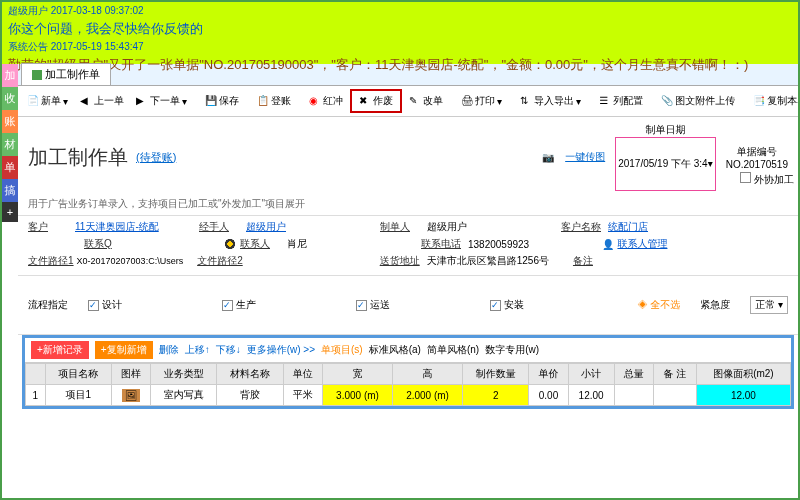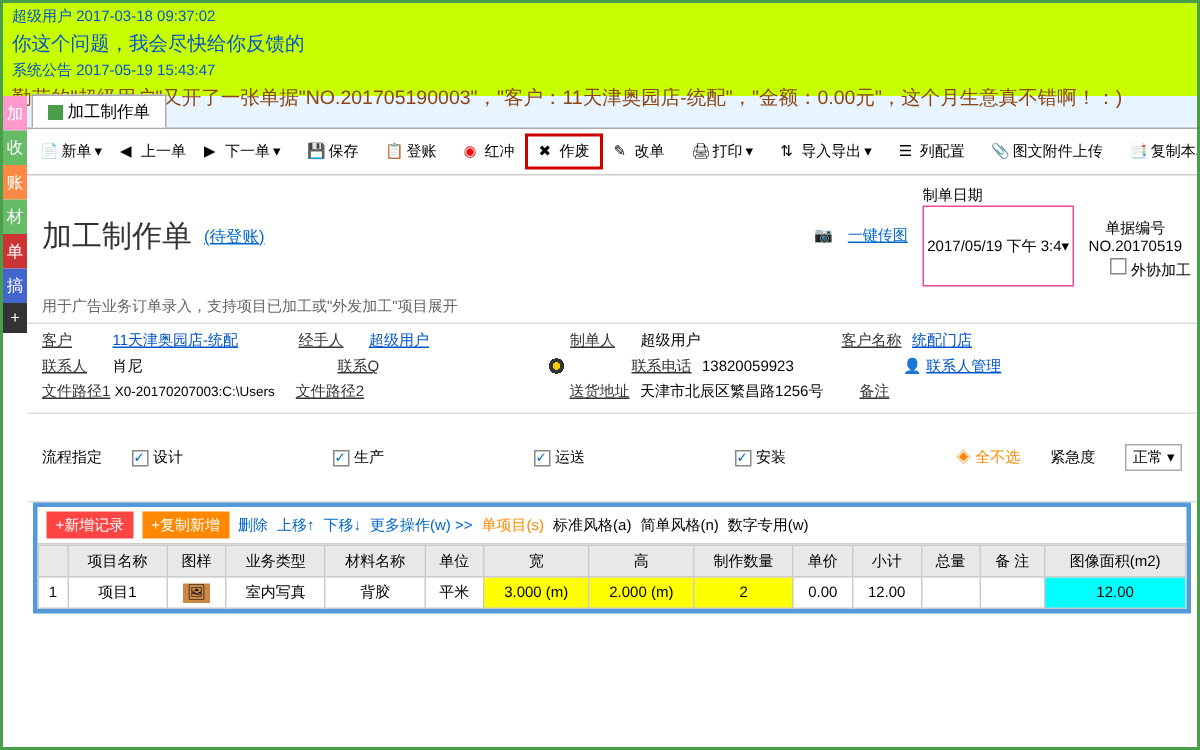--- a/index.html
+++ b/index.html
@@ -143,21 +143,21 @@
 
   </div>
 
   <div class="title-row">
     <span class="page-title">加工制作单</span>
     <span class="title-link">(待登账)</span>
     <div class="title-right">
       <span>📷</span>
       <span class="one-key">一键传图</span>
       <div>
-        <div style="">制单日期</div>
+        <div style="text-align:center">制单日期</div>
         <div class="info-box"><span>2017/05/19 下午 3:4</span>▾</div>
       </div>
       <div>
         <div style="text-align:center">单据编号</div>
         <div>NO.20170519</div>
       </div>
     </div>
   </div>
   <div class="subtitle">用于广告业务订单录入，支持项目已加工或"外发加工"项目展开</div>
 
@@ -174,28 +174,28 @@
       <span class="form-cell" style="margin-left:40px">
           <span class="form-label">制单人</span>
           <span class="form-plain">超级用户</span>
         </span>
       <span class="form-cell" style="margin-left:40px">
           <span class="form-label">客户名称</span>
           <span class="form-val">统配门店</span>
         </span>
     </div>
     <div class="form-row">
-      <span class="form-cell">
-          <span class="form-label">联系人</span>
-          <span class="form-plain">肖尼</span>
-        </span>
       <span class="form-cell" style="margin-left:56px">
           <span class="form-label">联系Q</span>
           <span class="form-plain" style="width:80px"></span>
           <span class="qq-icon"></span>
+        </span>
+      <span class="form-cell">
+          <span class="form-label">联系人</span>
+          <span class="form-plain">肖尼</span>
         </span>
       <span class="form-cell" style="margin-left:40px">
           <span class="form-label">联系电话</span>
           <span class="form-plain">13820059923</span>
         </span>
       <span class="form-cell" style="margin-left:40px">
           <span>👤</span>
           <span class="form-val">联系人管理</span>
         </span>
     </div>

